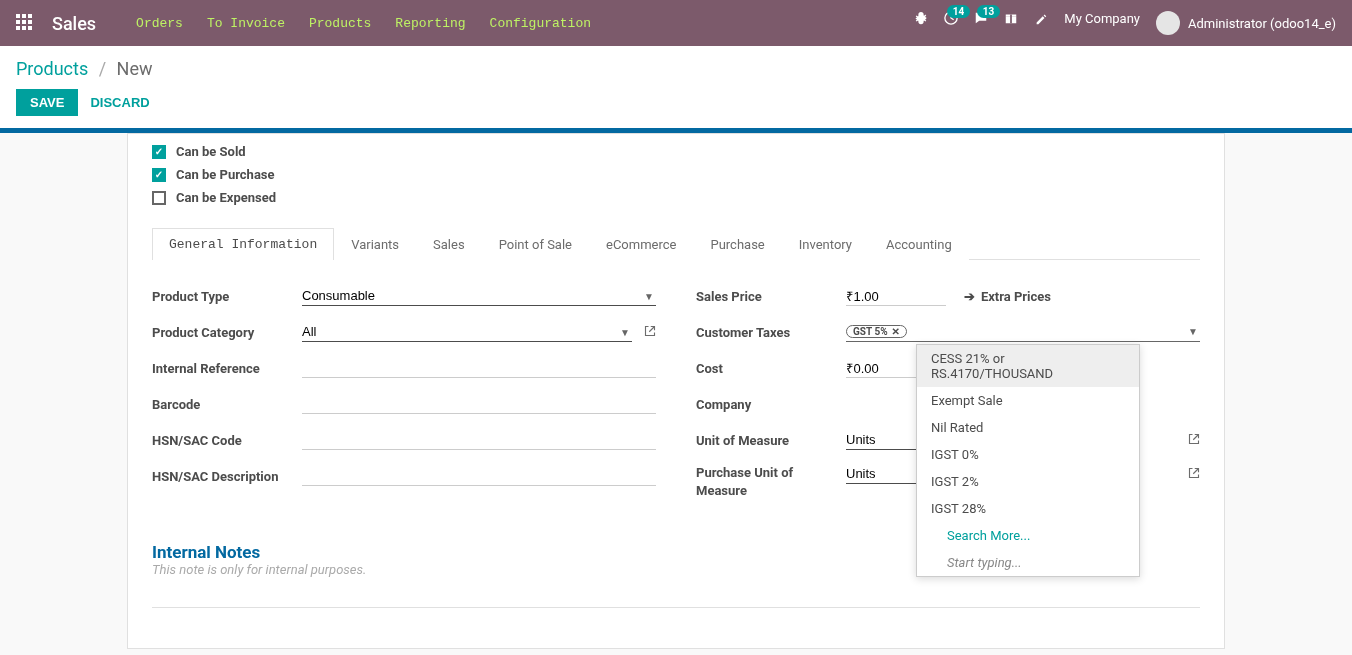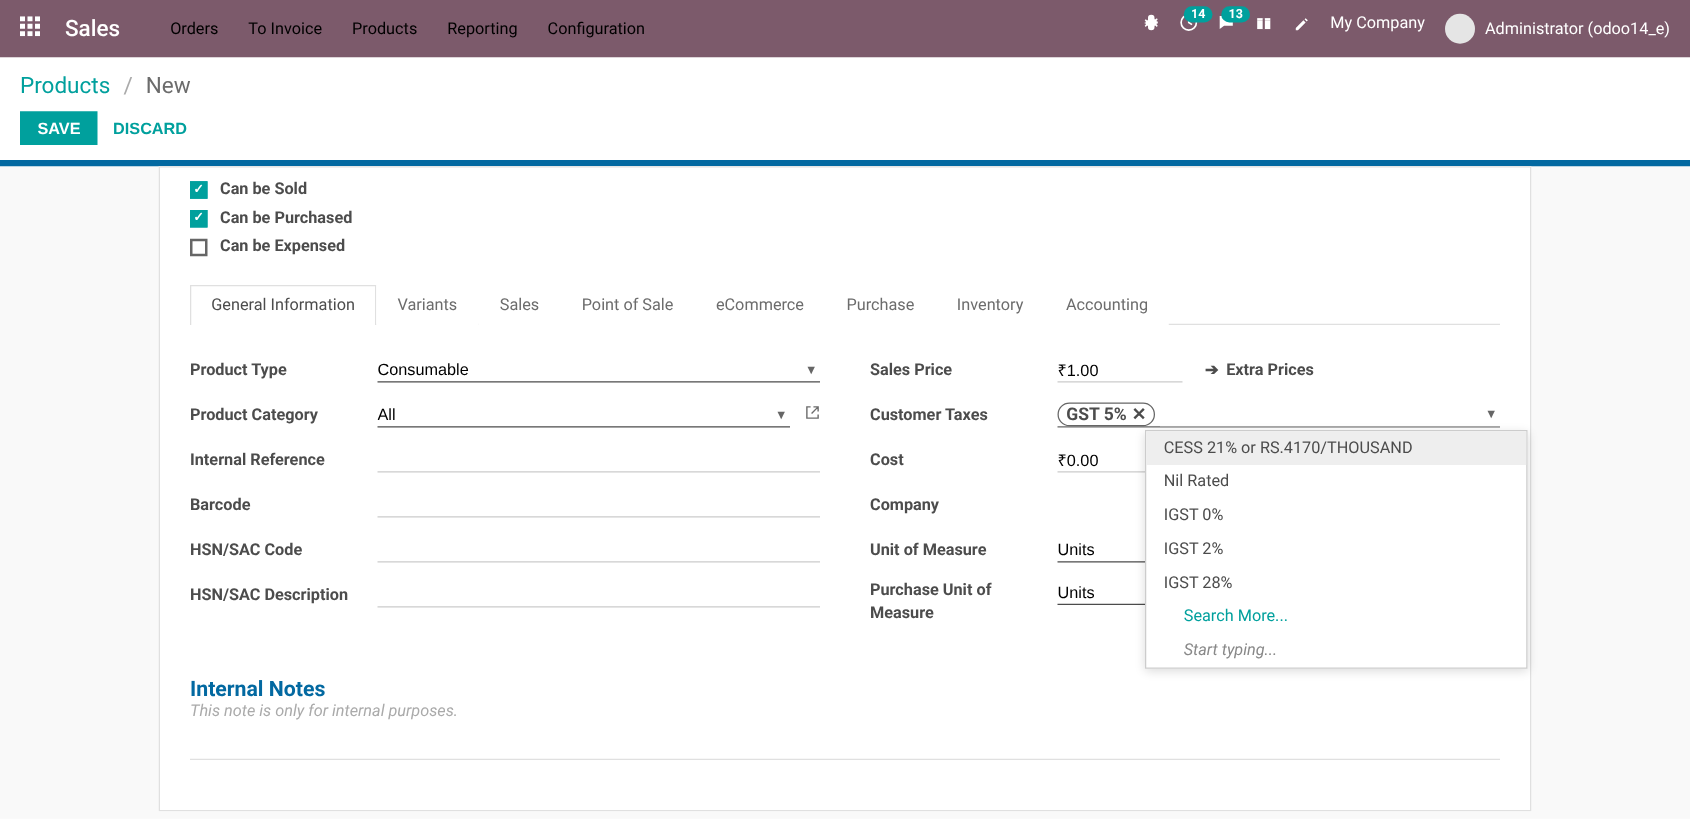--- a/index.html
+++ b/index.html
@@ -2,21 +2,21 @@
 <html><head>
 <meta charset="utf-8">
 <style>
 * { box-sizing: border-box; margin: 0; padding: 0; }
 body { font-family: -apple-system, BlinkMacSystemFont, "Segoe UI", Roboto, "Helvetica Neue", Arial, sans-serif; font-size: 13px; color: #4c4c4c; background: #f9f9f9; }
 
 .topbar { background: #7c5a6b; height: 46px; display: flex; align-items: center; color: #fff; padding: 0 16px; }
 .topbar .apps-icon { margin-right: 20px; cursor: pointer; }
 .topbar .app-name { font-size: 18px; font-weight: 500; margin-right: 40px; }
 .topbar .menu { display: flex; gap: 24px; }
-.topbar .menu-item { color: #000000; font-size: 13px; cursor: pointer; }
+.topbar .menu-item { color: #bef264; font-size: 13px; cursor: pointer; font-family: Liberation Mono, monospace; }
 .topbar .right { margin-left: auto; display: flex; align-items: flex-start; gap: 16px; }
 .topbar .badge-icon { position: relative; display: inline-flex; align-items: center; cursor: pointer; }
 .topbar .badge { background: #00a09d; color: #fff; border-radius: 10px; padding: 1px 6px; font-size: 10px; font-weight: bold; position: absolute; top: -6px; right: -12px; }
 .topbar .company { font-size: 13px; }
 .topbar .user { display: flex; align-items: center; gap: 8px; font-size: 13px; }
 .topbar .avatar { width: 24px; height: 24px; border-radius: 50%; background: #e5e5e5; display: inline-block; }
 
 .control-panel { background: #fff; border-bottom: 5px solid #0369a1; padding: 12px 16px; }
 .breadcrumb { font-size: 18px; color: #6c6c6c; margin-bottom: 10px; }
 .breadcrumb .crumb-root { color: #00a09d; cursor: pointer; }
@@ -29,42 +29,42 @@
 .form-sheet { background: #fff; border: 1px solid #e0e0e0; padding: 0 24px 30px 24px; }
 
 .checkbox-row { display: flex; align-items: center; gap: 10px; padding: 4px 0; font-size: 13px; color: #4c4c4c; font-weight: bold; }
 .checkbox-row .cb { width: 14px; height: 14px; border: 2px solid #00a09d; display: inline-flex; align-items: center; justify-content: center; cursor: pointer; }
 .checkbox-row .cb.checked { background: #00a09d; }
 .checkbox-row .cb.checked::after { content: "✓"; color: #fff; font-size: 10px; line-height: 1; }
 .checkbox-row .cb.unchecked { border-color: #666; }
 
 .tabs { display: flex; border-bottom: 1px solid #e0e0e0; margin-top: 18px; }
 .tab { padding: 8px 16px; border: 1px solid transparent; border-bottom: none; font-size: 13px; color: #6c6c6c; cursor: pointer; background: #fff; position: relative; top: 1px; }
-.tab.active { border-color: #e0e0e0; color: #4c4c4c; background: #fff; }
+.tab.active { border-color: #e0e0e0; color: #4c4c4c; background: #fff; font-family: Liberation Mono, monospace; }
 
 .tab-content { padding: 24px 0 0 0; display: flex; gap: 40px; }
 .col { flex: 1; }
 .field-row { display: flex; align-items: center; margin-bottom: 12px; min-height: 24px; }
 .field-row .label { width: 150px; font-size: 13px; font-weight: bold; color: #4c4c4c; flex-shrink: 0; }
 .field-row .value { flex: 1; display: flex; align-items: center; gap: 6px; }
 .field-input { width: 100%; border: none; border-bottom: 1px solid #ccc; padding: 2px 0; font-size: 13px; background: transparent; }
 .field-input.dark { border-bottom: 1.5px solid #4c4c4c; }
 .select-wrap { position: relative; flex: 1; display: flex; align-items: center; }
 .select-wrap .caret { position: absolute; right: 2px; color: #666; pointer-events: none; font-size: 10px; }
 .ext-link { color: #6c6c6c; cursor: pointer; font-size: 13px; margin-left: 6px; }
 
-.tag { display: inline-flex; align-items: center; border: 1px solid #666; border-radius: 10px; padding: 0 6px; font-size: 14px; font-weight: bold; gap: 4px; }
+.tag { display: inline-flex; align-items: center; border: 1px solid #666; border-radius: 10px; padding: 0 6px; font-size: 10px; font-weight: bold; gap: 4px; }
 .tag .remove { cursor: pointer; font-weight: bold; }
 
 .extra-prices { display: inline-flex; align-items: center; gap: 6px; color: #4c4c4c; font-weight: bold; cursor: pointer; margin-left: 12px; font-size: 13px; }
 .extra-prices .arrow { font-size: 13px; }
 
 .price-input { width: 100px; border: none; border-bottom: 1px solid #ccc; padding: 2px 0; font-size: 13px; background: transparent; }
 
-.dropdown { position: absolute; background: #fff; border: 1px solid #ccc; box-shadow: 0 2px 8px rgba(0,0,0,0.15); width: 306px; z-index: 10; }
+.dropdown { position: absolute; background: #fff; border: 1px solid #ccc; box-shadow: 0 2px 8px rgba(0,0,0,0.15); width: 224px; z-index: 10; }
 .dropdown .dd-item { padding: 6px 14px; font-size: 13px; color: #4c4c4c; cursor: pointer; }
 .dropdown .dd-item.highlight { background: #eee; }
 .dropdown .dd-search { padding: 6px 14px 6px 30px; color: #00a09d; cursor: pointer; }
 .dropdown .dd-typing { padding: 6px 14px 6px 30px; font-style: italic; color: #888; }
 
 .section-title { font-size: 17px; color: #0369a1; margin-top: 30px; margin-bottom: 0; font-weight: 700; }
 .notes-placeholder { color: #aaa; font-size: 13px; font-style: italic; border-bottom: 1px solid #e0e0e0; padding-bottom: 30px; margin-bottom: 10px; }
 
 .tax-wrap { position: relative; flex: 1; display: flex; align-items: center; border-bottom: 1px solid #666; gap: 4px;}
 .tax-wrap .caret { position: absolute; right: 2px; color: #666; font-size: 10px; }
@@ -151,21 +151,21 @@
 <div class="form-area">
   <div class="form-sheet">
 
     <div style="padding-top:6px;">
       <div class="checkbox-row">
         <span class="cb checked"></span>
         <span>Can be Sold</span>
       </div>
       <div class="checkbox-row">
         <span class="cb checked"></span>
-        <span>Can be Purchased</span>
+        <span>Can be Purchase</span>
       </div>
       <div class="checkbox-row">
         <span class="cb unchecked"></span>
         <span>Can be Expensed</span>
       </div>
     </div>
 
     <div class="tabs">
       <div class="tab active">General Information</div>
       <div class="tab">Variants</div>
@@ -243,20 +243,21 @@
             <div class="tax-wrap">
               <span class="tag">
                 <span>GST 5%</span>
                 <span class="remove">✕</span>
               </span>
               <input class="tax-input" style="">
               <span class="caret">▼</span>
 
               <div class="dropdown" style="top:22px; left:70px;">
                 <div class="dd-item highlight">CESS 21% or RS.4170/THOUSAND</div>
+                <div class="dd-item">Exempt Sale</div>
                 <div class="dd-item">Nil Rated</div>
                 <div class="dd-item">IGST 0%</div>
                 <div class="dd-item">IGST 2%</div>
                 <div class="dd-item">IGST 28%</div>
                 <div class="dd-search">Search More...</div>
                 <div class="dd-typing">Start typing...</div>
               </div>
             </div>
           </div>
         </div>

